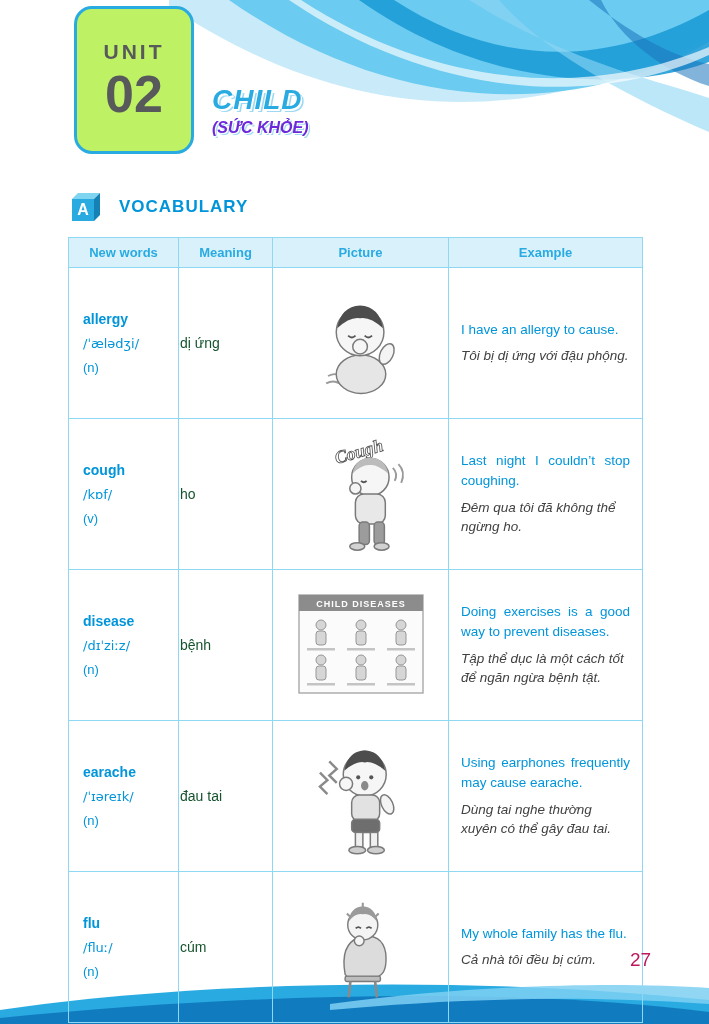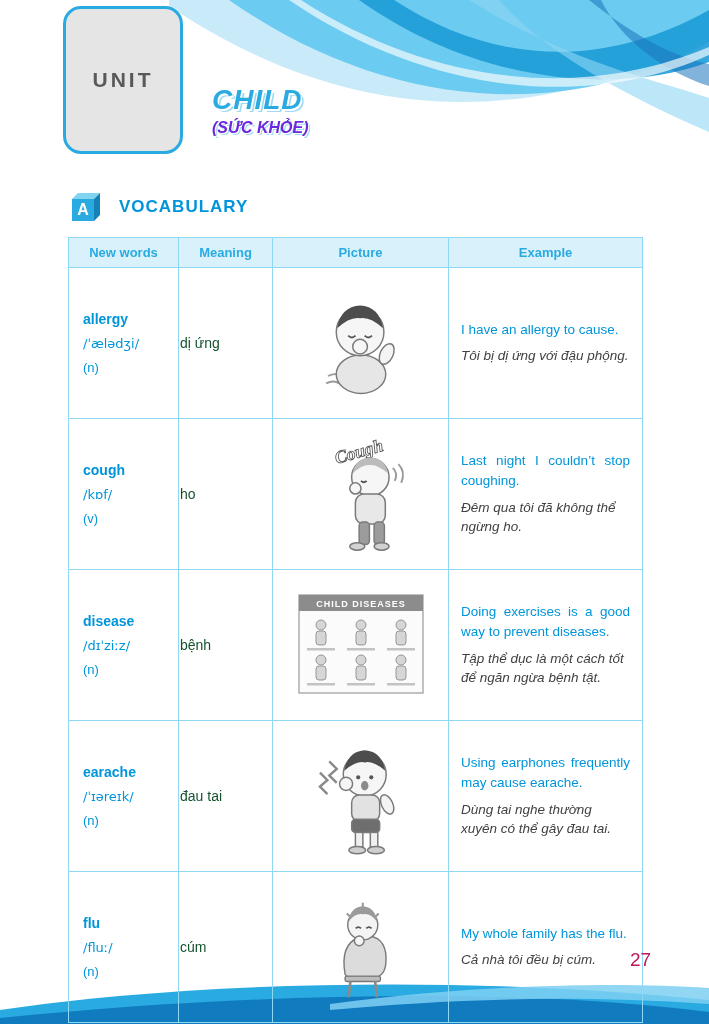--- a/index.html
+++ b/index.html
@@ -8,22 +8,22 @@
     background:#ffffff; overflow:hidden;
     font-family:"Liberation Sans", sans-serif; color:#414042;
   }
 
   
   .swoosh-top { position:absolute; top:0; right:0; width:540px; height:178px; z-index:1; }
   .swoosh-bottom { position:absolute; bottom:0; left:0; width:709px; height:52px; z-index:1; }
 
   
   .unit-box {
-    position:absolute; left:63px; top:6px; width:114px; height:142px;
-    border:3px solid #29ABE2; border-radius:18px; background:#e5e5e5;
+    position:absolute; left:74px; top:6px; width:114px; height:142px;
+    border:3px solid #29ABE2; border-radius:18px; background:#bef264;
     display:flex; flex-direction:column; align-items:center; justify-content:center;
     gap:4px; z-index:3;
   }
   .unit-label { font-size:21px; font-weight:bold; color:#58595B; letter-spacing:3px; }
   .unit-number { font-size:52px; font-weight:bold; color:#58595B; line-height:1; }
 
   
   .title-block { position:absolute; left:212px; top:84px; z-index:3; }
   .title-main {
     font-size:28px; font-weight:bold; font-style:italic; color:#29ABE2; letter-spacing:1px;
@@ -73,20 +73,21 @@
     <path d="M0,6 C170,120 350,135 540,38 L540,0 L0,0 Z" fill="#C9EBF9"></path>
     <path d="M60,0 C220,112 400,122 540,42 L540,0 Z" fill="#5BC6EE" opacity="0.85"></path>
     <path d="M190,0 C310,85 450,95 540,62 L540,10 C430,72 320,62 225,0 Z" fill="#1E9CD7" opacity="0.9"></path>
     <path d="M300,0 C400,62 480,78 540,98 L540,132 C455,95 375,52 330,0 Z" fill="#8FD7F4" opacity="0.6"></path>
     <path d="M420,0 C470,40 510,58 540,64 L540,86 C495,72 450,38 432,0 Z" fill="#1B75BB" opacity="0.55"></path>
     <path d="M120,0 C260,95 420,110 540,55 L540,47 C415,100 265,86 132,0 Z" fill="#ffffff" opacity="0.65"></path>
   </svg>
 
   <div class="unit-box">
     <div class="unit-label">UNIT</div>
+    <div class="unit-number">02</div>
   </div>
 
   <div class="title-block">
     <div class="title-main">CHILD</div>
     <div class="title-sub">(SỨC KHỎE)</div>
   </div>
 
   <div class="section-row">
     <svg width="36" height="36" viewBox="0 0 36 36" aria-hidden="true">
       <polygon points="4,10 26,10 26,32 4,32" fill="#29ABE2"></polygon>

